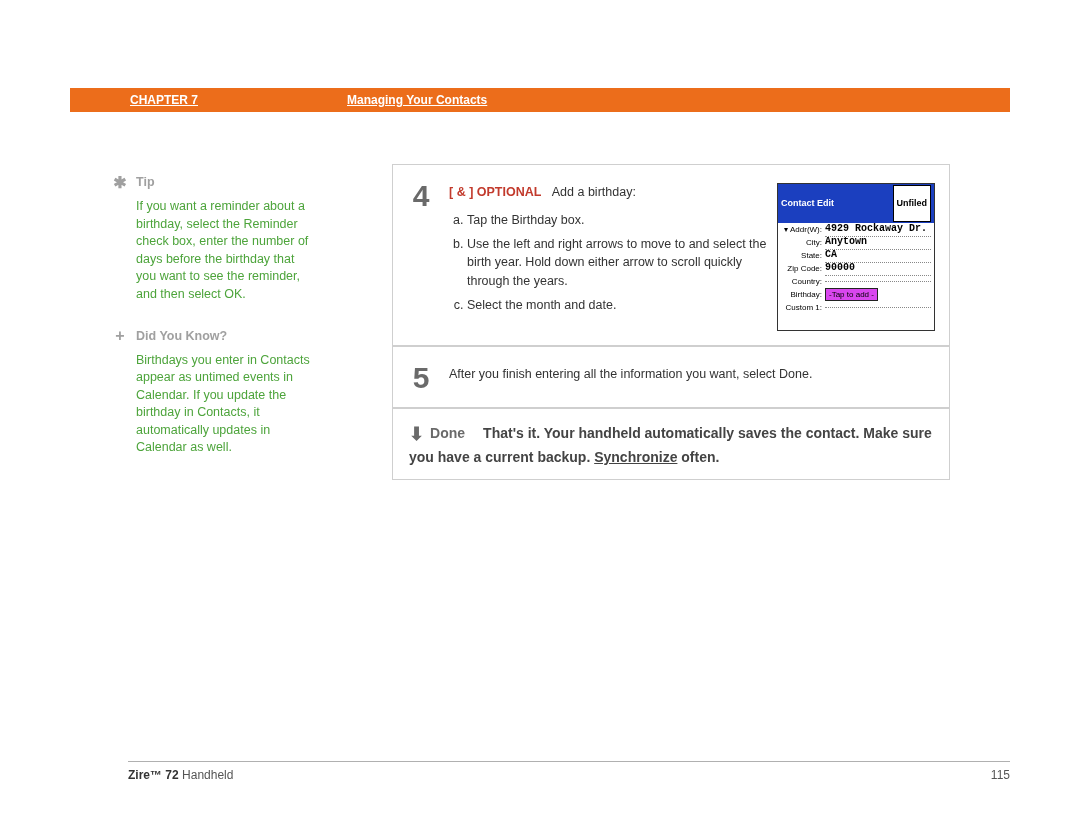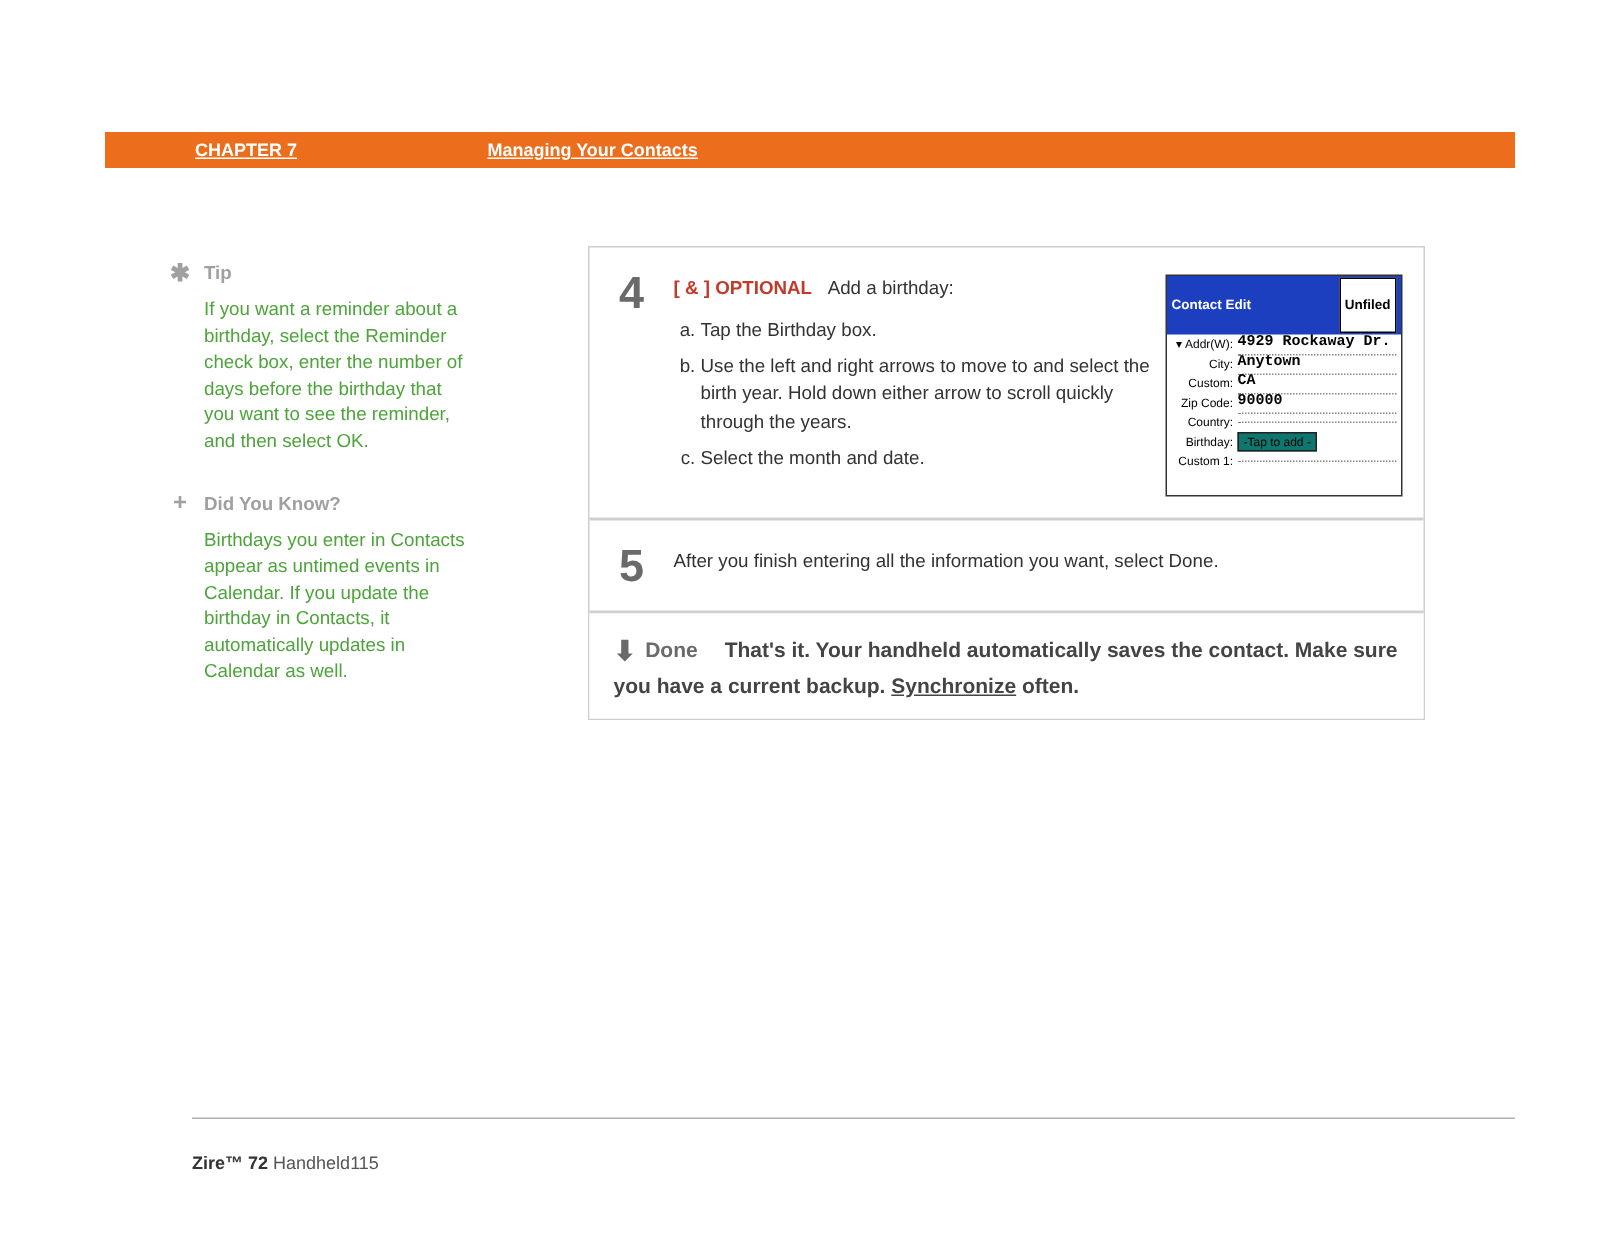--- a/index.html
+++ b/index.html
@@ -20,21 +20,21 @@
     height: 24px;
     background: #ec6d1b;
     display: flex;
     align-items: center;
     color: #fff;
     font-weight: bold;
     font-size: 12px;
     text-decoration: underline;
   }
   .header-chapter { margin-left: 60px; }
-  .header-title { margin-left: 80px; padding-left: 47px; }
+  .header-title { margin-left: 102px; padding-left: 47px; }
 
   .sidebar {
     position: absolute;
     left: 136px;
     top: 172px;
     width: 180px;
     color: #4da43b;
     font-size: 12.5px;
     line-height: 1.4;
   }
@@ -135,21 +135,21 @@
     flex: 1;
     border-bottom: 1px dotted #888;
     font-weight: bold;
     font-size: 10px;
     font-family: "Courier New", monospace;
   }
   .dev-tapadd {
     border: 1px solid #222;
     padding: 0 3px;
     font-size: 8px;
-    background: #0f766e;
+    background: #d946ef;
     display: inline-block;
   }
   .dev-caret { font-size: 8px; margin-right: 2px; }
 
   .done-row {
     padding: 12px 16px 12px 16px;
     background: #fff;
     font-size: 14px;
     color: #444;
     font-weight: bold;
@@ -167,23 +167,23 @@
     vertical-align: -2px;
   }
   .sync-link { text-decoration: underline; }
 
   .footer {
     position: absolute;
     left: 128px;
     right: 70px;
     bottom: 52px;
     border-top: 1px solid #b0b0b0;
-    padding-top: 22px;
-    display: flex;
-    justify-content: flex-start;
+    padding-top: 6px;
+    display: flex;
+    justify-content: space-between;
     font-size: 12px;
     color: #555;
   }
   .footer-product b { color: #333; }
 </style>
 </head>
 <body>
 
 <div class="header-bar">
   <span class="header-chapter">CHAPTER 7</span>
@@ -231,21 +231,21 @@
         </div>
         <div class="dev-row">
           <span class="dev-label"><span class="dev-caret">▾</span><span>Addr(W):</span></span>
           <span class="dev-value">4929 Rockaway Dr.</span>
         </div>
         <div class="dev-row">
           <span class="dev-label">City:</span>
           <span class="dev-value">Anytown</span>
         </div>
         <div class="dev-row">
-          <span class="dev-label">Custom:</span>
+          <span class="dev-label">State:</span>
           <span class="dev-value">CA</span>
         </div>
         <div class="dev-row">
           <span class="dev-label">Zip Code:</span>
           <span class="dev-value">90000</span>
         </div>
         <div class="dev-row">
           <span class="dev-label">Country:</span>
           <span class="dev-value"></span>
         </div>

